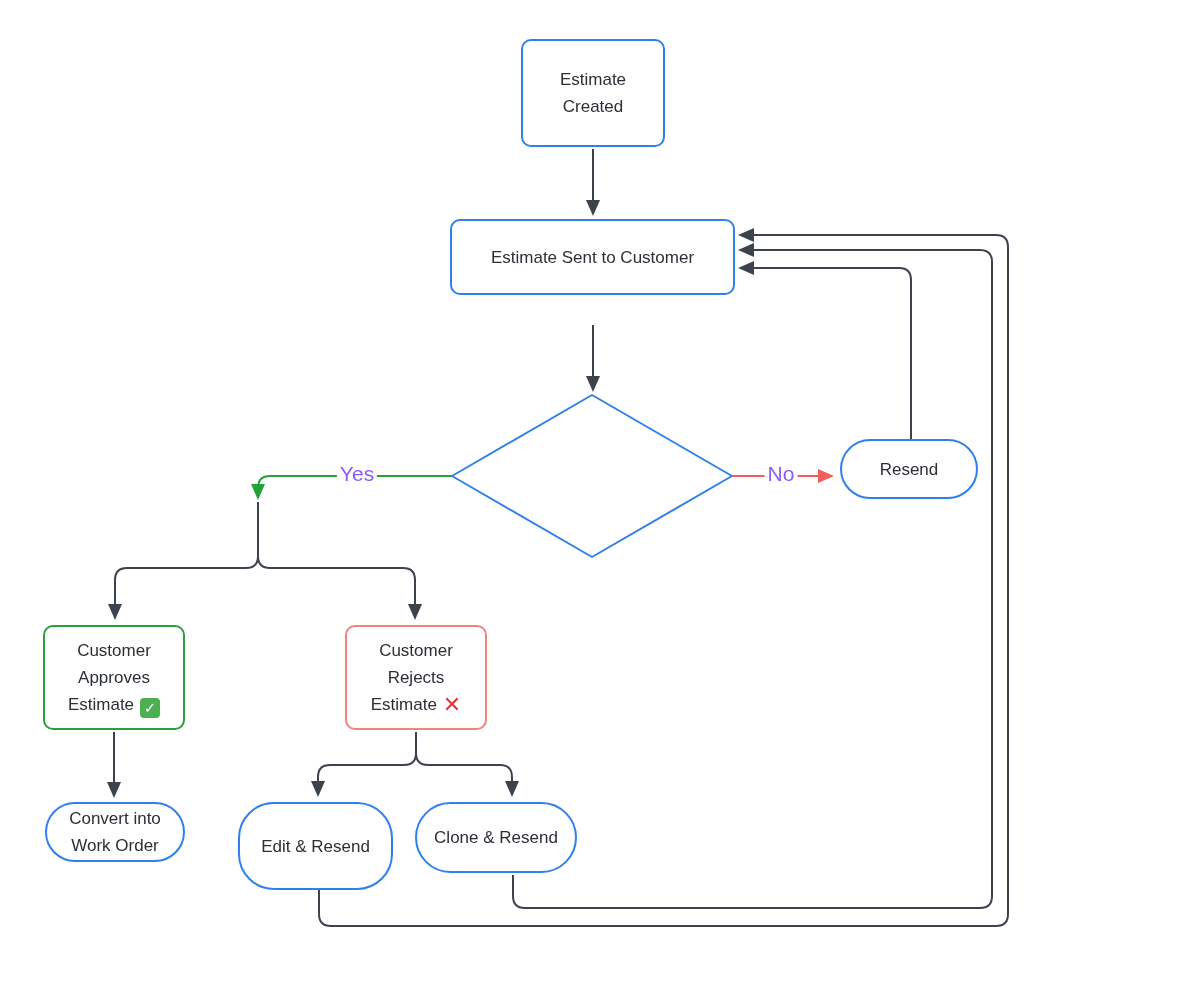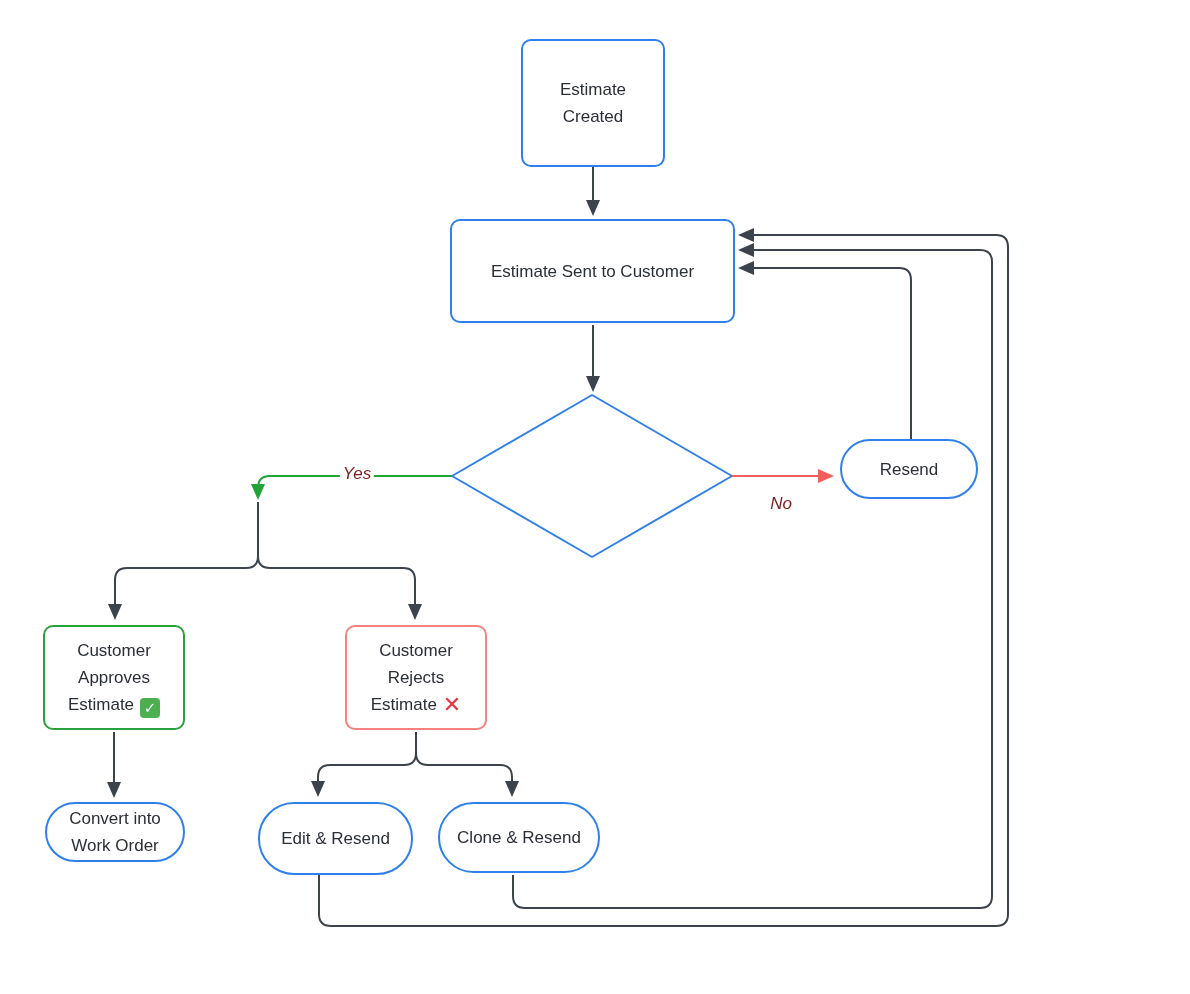--- a/index.html
+++ b/index.html
@@ -29,21 +29,21 @@
   .diamond-label{
     position:absolute;z-index:2;
     width:240px;left:472px;top:448px;
     text-align:center;font-size:17px;line-height:28px;
     white-space:pre-line;
   }
   .edge-label{
     position:absolute;z-index:3;
     transform:translate(-50%,-50%);
     background:#ffffff;padding:0 3px;
-    font-size:17px;color:#7f1d1d;font-style:italic;
+    font-size:21px;color:#8b5cf6;
   }
   .check-badge{
     display:inline-block;
     width:20px;height:20px;
     margin-left:6px;
     background:#4caf50;border-radius:4px;
     color:#ffffff;font-size:15px;font-weight:700;
     line-height:20px;text-align:center;
     vertical-align:-3px;
   }
@@ -94,26 +94,26 @@
 
     <path d="M 416 732 L 416 753 Q 416 765 404 765 L 330 765 Q 318 765 318 777 L 318 793" fill="none" stroke="#3c434d" stroke-width="2" marker-end="url(#arr-dark)"></path>
 
     <path d="M 416 753 Q 416 765 428 765 L 500 765 Q 512 765 512 777 L 512 793" fill="none" stroke="#3c434d" stroke-width="2" marker-end="url(#arr-dark)"></path>
 
     <path d="M 513 875 L 513 896 Q 513 908 525 908 L 980 908 Q 992 908 992 896 L 992 262 Q 992 250 980 250 L 742 250" fill="none" stroke="#3c434d" stroke-width="2" marker-end="url(#arr-dark)"></path>
 
     <path d="M 319 875 L 319 914 Q 319 926 331 926 L 996 926 Q 1008 926 1008 914 L 1008 247 Q 1008 235 996 235 L 742 235" fill="none" stroke="#3c434d" stroke-width="2" marker-end="url(#arr-dark)"></path>
   </svg>
 
-  <div class="node rect" style="left:521px;top:39px;width:144px;height:128px;">
+  <div class="node rect" style="left:521px;top:39px;width:144px;height:108px;">
     <span class="lbl">Estimate
 Created</span>
   </div>
 
-  <div class="node rect" style="left:450px;top:219px;width:285px;height:104px;">
+  <div class="node rect" style="left:450px;top:219px;width:285px;height:76px;">
     <span class="lbl">Estimate Sent to Customer</span>
   </div>
 
 
   <div class="node stadium" style="left:840px;top:439px;width:138px;height:60px;">
     <span class="lbl">Resend</span>
   </div>
 
   <div class="node rect green-border" style="left:43px;top:625px;width:142px;height:105px;">
     <span class="lbl"><span>Customer
@@ -125,24 +125,24 @@
     <span class="lbl"><span>Customer
 Rejects
 Estimate</span><span class="cross-badge">✕</span></span>
   </div>
 
   <div class="node stadium" style="left:45px;top:802px;width:140px;height:60px;border-radius:34px;">
     <span class="lbl">Convert into
 Work Order</span>
   </div>
 
-  <div class="node stadium" style="left:258px;top:802px;width:155px;height:73px;">
+  <div class="node stadium" style="left:238px;top:802px;width:155px;height:88px;">
     <span class="lbl">Edit &amp; Resend</span>
   </div>
 
-  <div class="node stadium" style="left:438px;top:802px;width:162px;height:71px;">
+  <div class="node stadium" style="left:415px;top:802px;width:162px;height:71px;">
     <span class="lbl">Clone &amp; Resend</span>
   </div>
 
   <div class="edge-label" style="left:357px;top:474px;">Yes</div>
-  <div class="edge-label" style="left:781px;top:474px;margin-top:30px;">No</div>
+  <div class="edge-label" style="left:781px;top:474px;">No</div>
 
 </div>
 
 </body></html>

